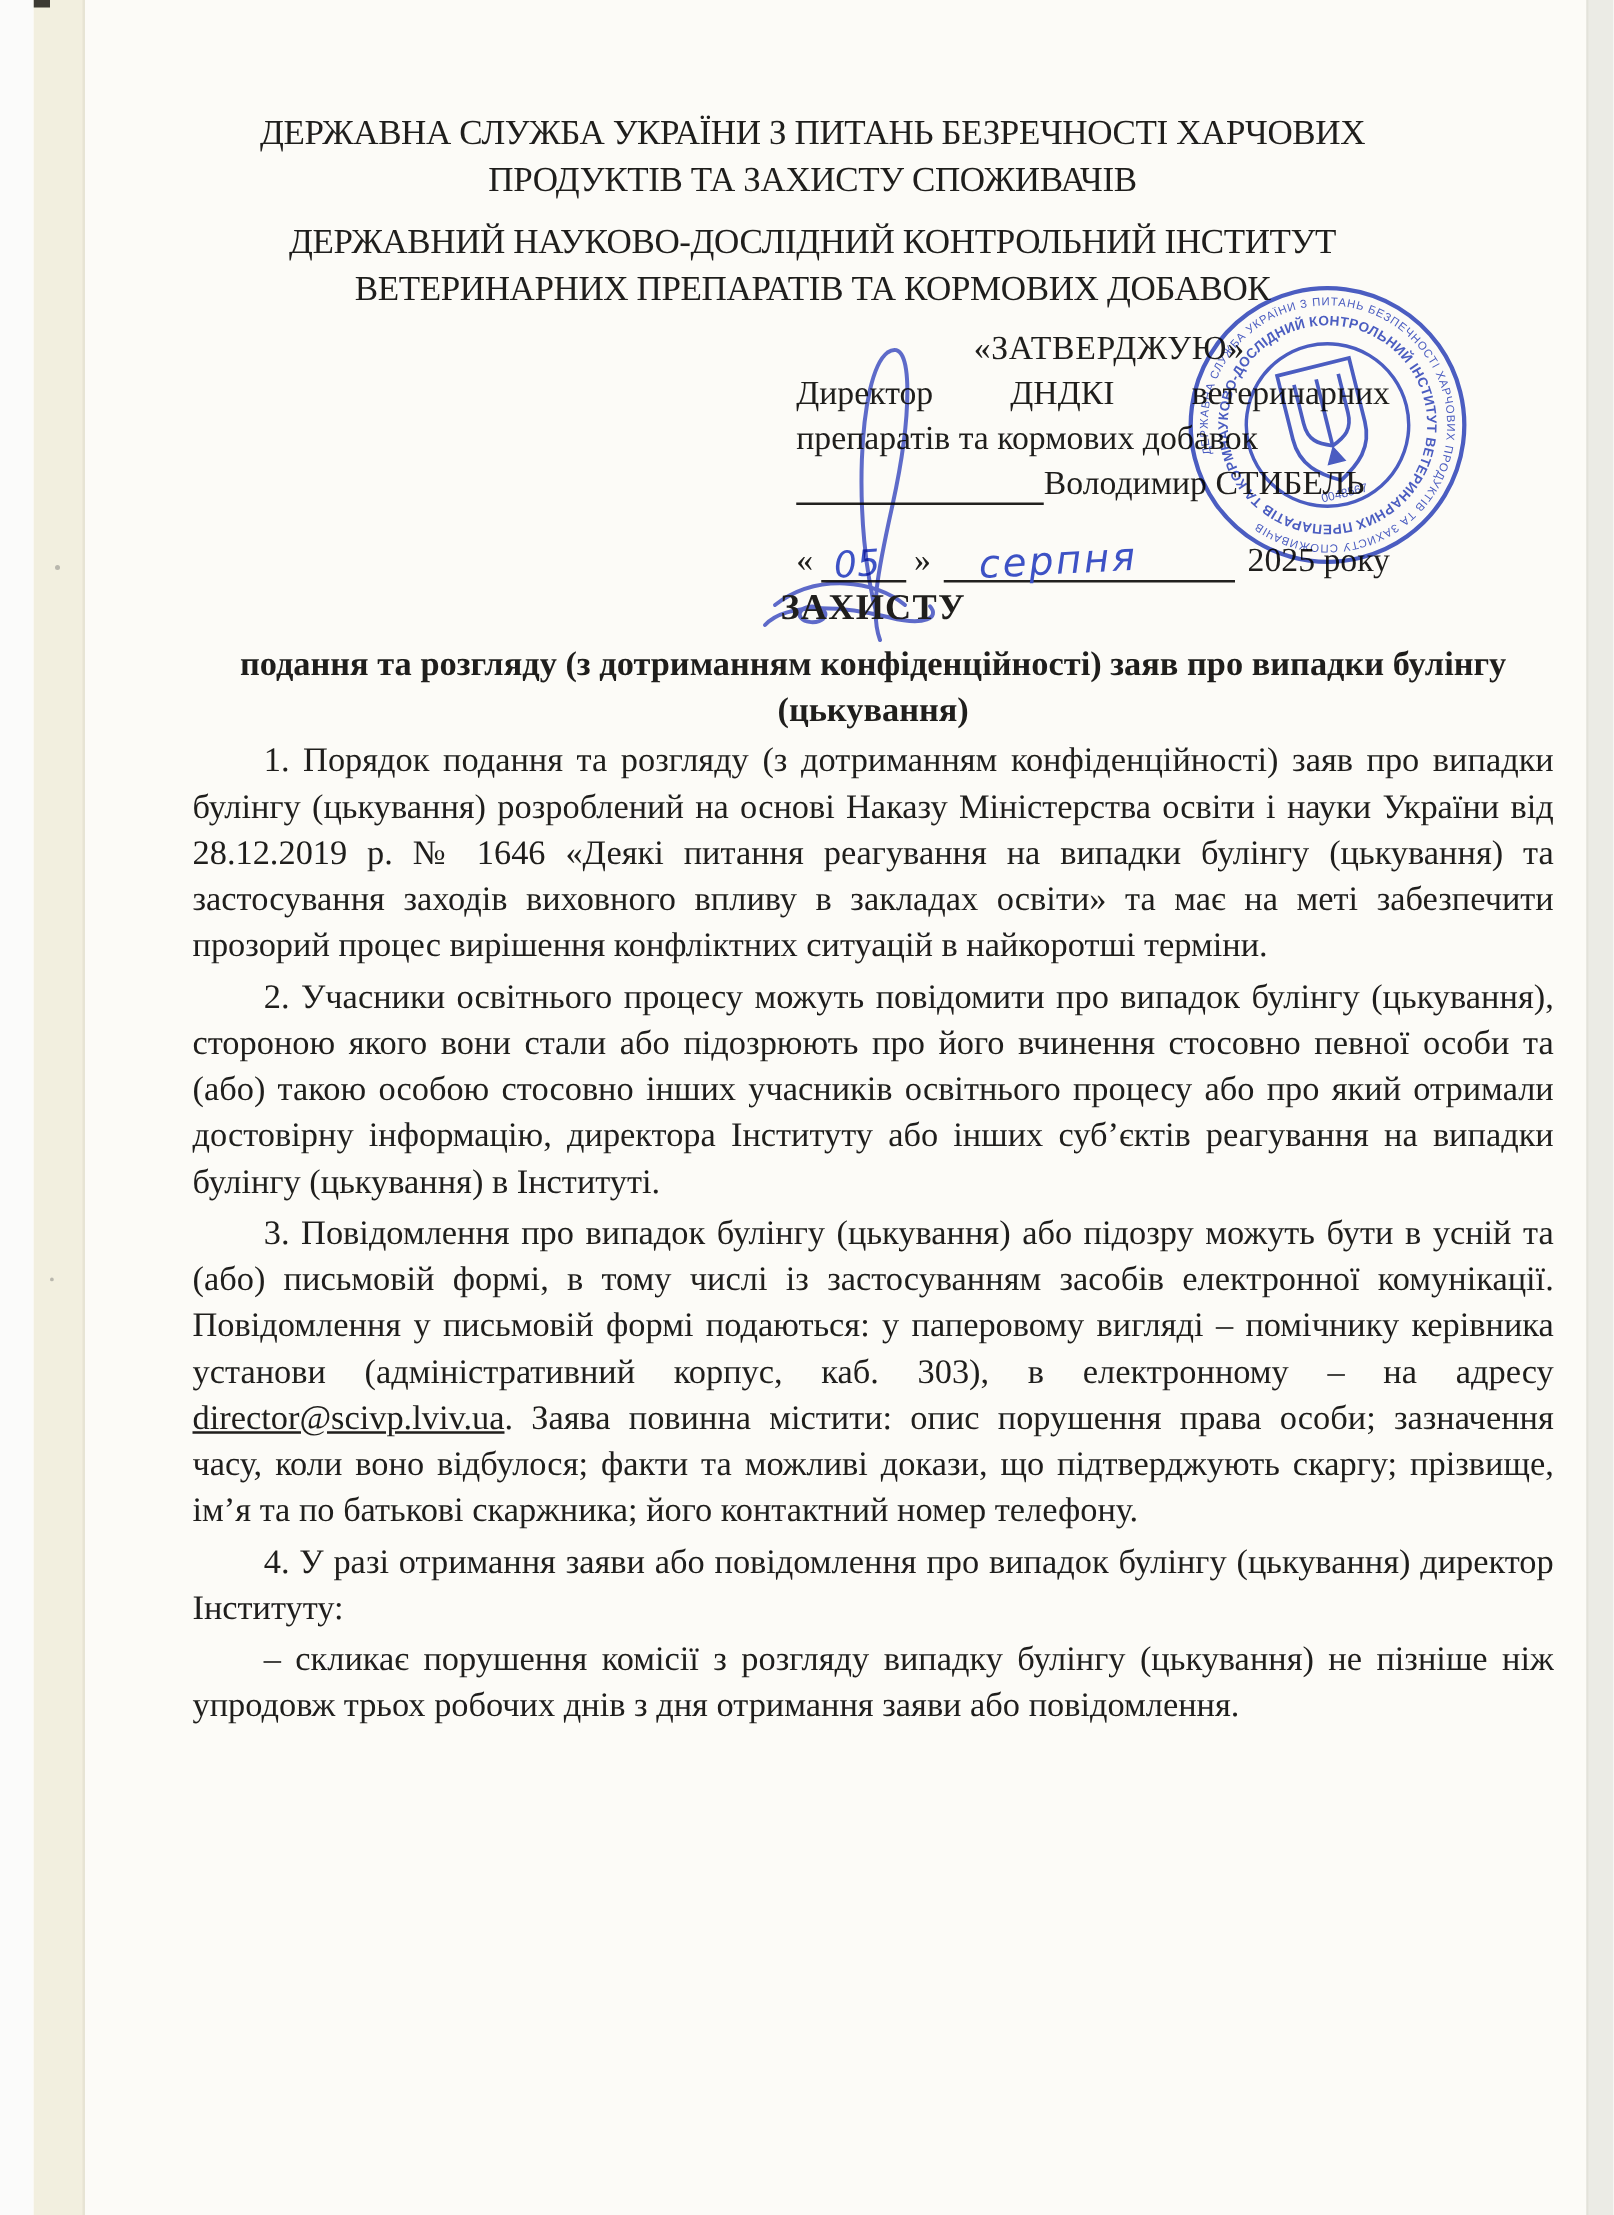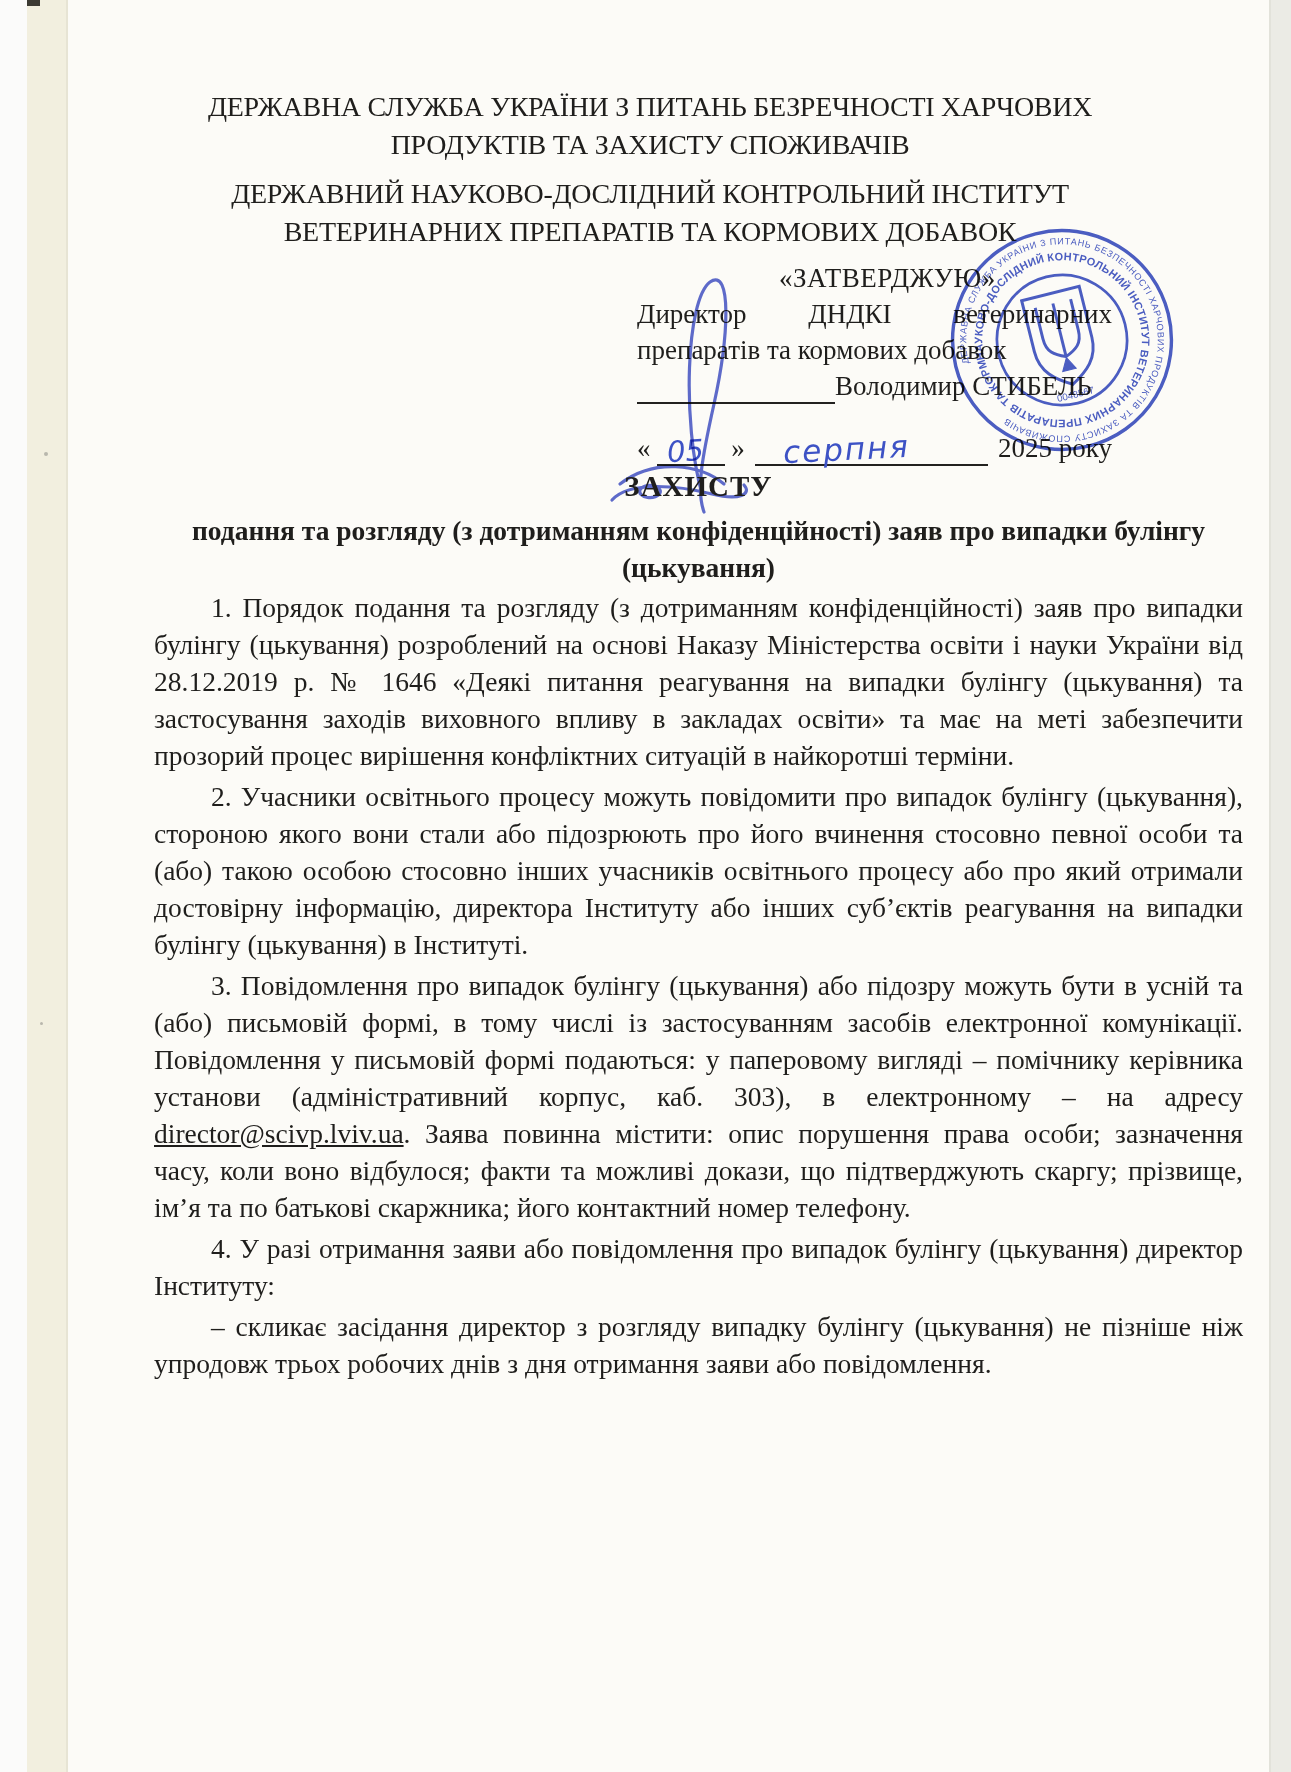--- a/index.html
+++ b/index.html
@@ -143,16 +143,16 @@
   <div class="title-block">
     <div class="doc-title">ЗАХИСТУ</div>
     <div class="doc-subtitle">подання та розгляду (з дотриманням конфіденційності) заяв про випадки булінгу (цькування)</div>
   </div>
 
   <div class="body-text">
     <p>1. Порядок подання та розгляду (з дотриманням конфіденційності) заяв про випадки булінгу (цькування) розроблений на основі Наказу Міністерства освіти і науки України від 28.12.2019 р. № 1646 «Деякі питання реагування на випадки булінгу (цькування) та застосування заходів виховного впливу в закладах освіти» та має на меті забезпечити прозорий процес вирішення конфліктних ситуацій в найкоротші терміни.</p>
     <p>2. Учасники освітнього процесу можуть повідомити про випадок булінгу (цькування), стороною якого вони стали або підозрюють про його вчинення стосовно певної особи та (або) такою особою стосовно інших учасників освітнього процесу або про який отримали достовірну інформацію, директора Інституту або інших суб’єктів реагування на випадки булінгу (цькування) в Інституті.</p>
     <p><span>3.  Повідомлення про випадок булінгу (цькування) або підозру можуть бути в усній та (або) письмовій формі, в тому числі із застосуванням засобів електронної комунікації. Повідомлення у письмовій формі подаються: у паперовому вигляді – помічнику керівника установи (адміністративний корпус, каб. 303), в електронному – на адресу </span><span class="email">director@scivp.lviv.ua</span><span>. Заява повинна містити: опис порушення права особи; зазначення часу, коли воно відбулося; факти та можливі докази, що підтверджують скаргу; прізвище, ім’я та по батькові скаржника; його контактний номер телефону.</span></p>
     <p>4. У разі отримання заяви або повідомлення про випадок булінгу (цькування) директор Інституту:</p>
-    <p>– скликає засідання директор з розгляду випадку булінгу (цькування) не пізніше ніж упродовж трьох робочих днів з дня отримання заяви або повідомлення.</p>
+    <p>– скликає порушення комісії з розгляду випадку булінгу (цькування) не пізніше ніж упродовж трьох робочих днів з дня отримання заяви або повідомлення.</p>
   </div>
 
 </div>
 
 </body></html>

